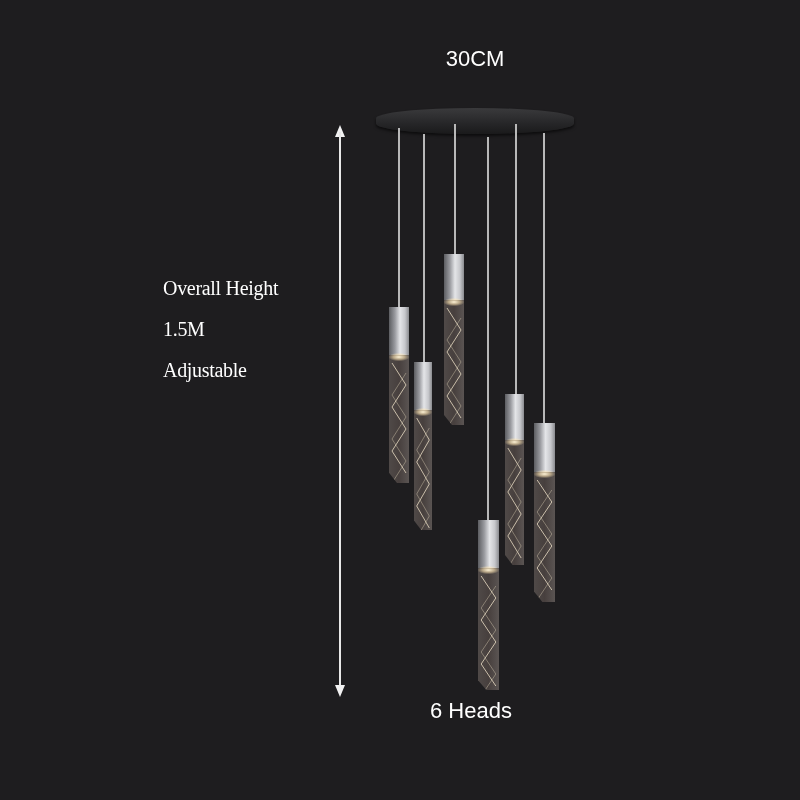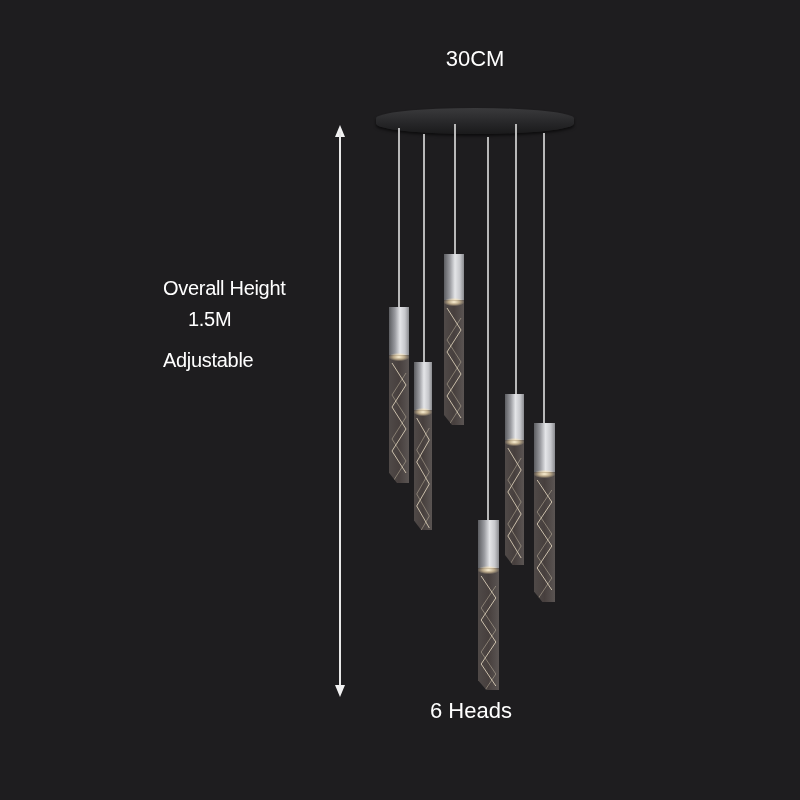--- a/index.html
+++ b/index.html
@@ -1,19 +1,19 @@
 <!DOCTYPE html>
 <html><head>
 <meta charset="utf-8">
 <style>
   html, body { margin:0; padding:0; }
   body { width:800px; height:800px; background:#1e1d1f; position:relative; overflow:hidden; font-family:"Liberation Sans", sans-serif; }
   .label { position:absolute; color:#ffffff; }
   .width-label { left:0; width:950px; top:46px; font-size:22px; text-align:center; width:800px; left:75px; }
-  .side-text { left:163px; font-family:Liberation Sans, sans-serif; font-size:20px; font-weight:normal; letter-spacing:-0.3px; }
+  .side-text { left:163px; font-family:Liberation Serif, serif; font-size:20px; font-weight:normal; letter-spacing:-0.3px; }
   .heads-label { top:698px; left:430px; font-size:22px; }
   .arrow-line { position:absolute; left:339px; top:132px; width:1.5px; height:556px; background:#e8e8e8; }
   .arrow-up { position:absolute; left:335px; top:125px; width:0; height:0; border-left:5px solid transparent; border-right:5px solid transparent; border-bottom:12px solid #f2f2f2; }
   .arrow-down { position:absolute; left:335px; top:685px; width:0; height:0; border-left:5px solid transparent; border-right:5px solid transparent; border-top:12px solid #f2f2f2; }
   .canopy { position:absolute; left:376px; top:108px; width:198px; height:26px; border-radius:50%/40%; background:linear-gradient(#3a3a3c, #262628 60%, #1a1a1b); box-shadow:0 2px 3px rgba(0,0,0,0.6); }
   .cable { position:absolute; width:1.5px; background:#b8b8b8; }
   .pendant { position:absolute; }
   .metal { position:absolute; left:0; top:0; width:100%; background:linear-gradient(90deg, #5c5d61 0%, #9a9ba0 30%, #e4e5e8 55%, #c6c7cb 80%, #8a8b8f 100%); }
   .crystal { position:absolute; left:0; width:100%; background:linear-gradient(90deg, rgba(120,110,105,0.55), rgba(85,75,72,0.75) 50%, rgba(140,130,125,0.55)); overflow:hidden; }
   .crystal svg { position:absolute; left:0; top:0; }
@@ -24,22 +24,22 @@
 
 <div class="label width-label" style="left:0;width:950px;">30CM</div>
 
 <div>
   <div class="arrow-up"></div>
   <div class="arrow-line"></div>
   <div class="arrow-down"></div>
 </div>
 
 <div class="label side-text" style="top:277px;">Overall Height</div>
-<div class="label side-text" style="top:308px;margin-left:25px;">1.5M</div>
-<div class="label side-text" style="top:349px;">Adjustable</div>
+<div class="label side-text" style="top:318px;">1.5M</div>
+<div class="label side-text" style="top:359px;">Adjustable</div>
 
 <div class="label heads-label">6 Heads</div>
 
 <div>
   <div class="canopy"></div>
 
   <div class="cable" style="left:398px;top:128px;height:180px;"></div>
   <div class="cable" style="left:423px;top:134px;height:229px;"></div>
   <div class="cable" style="left:454px;top:124px;height:131px;"></div>
   <div class="cable" style="left:487px;top:137px;height:384px;"></div>

